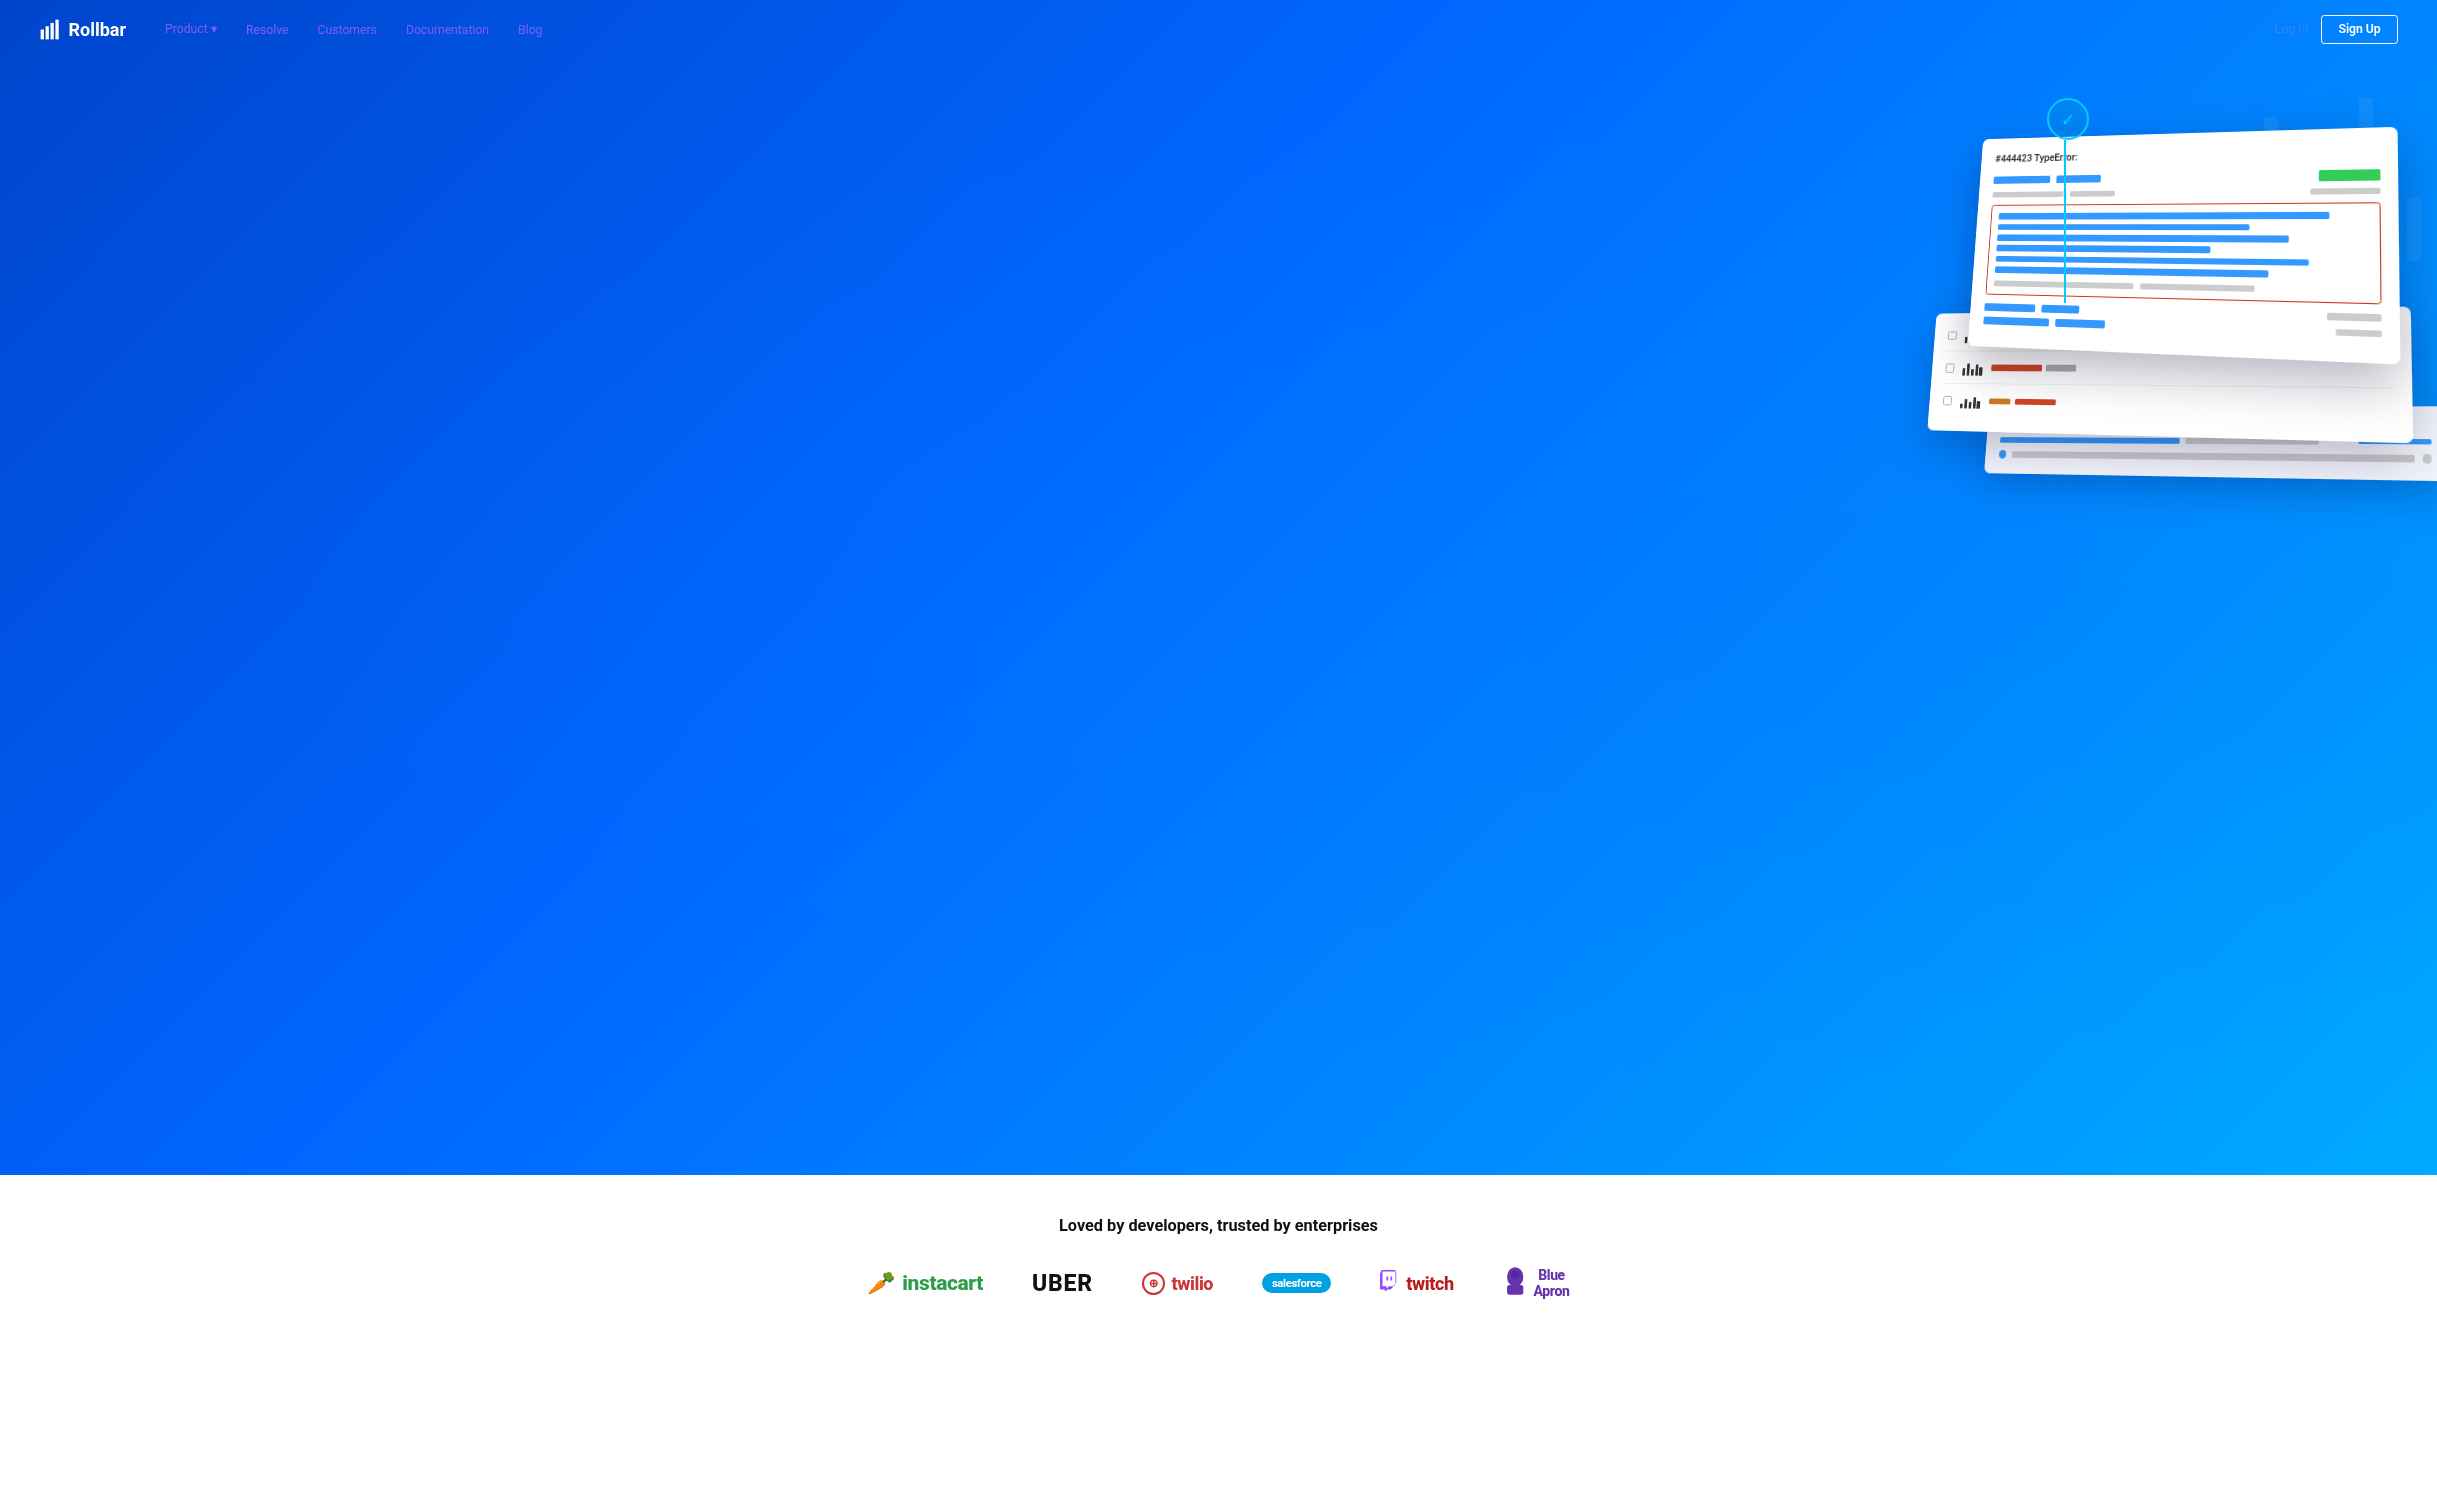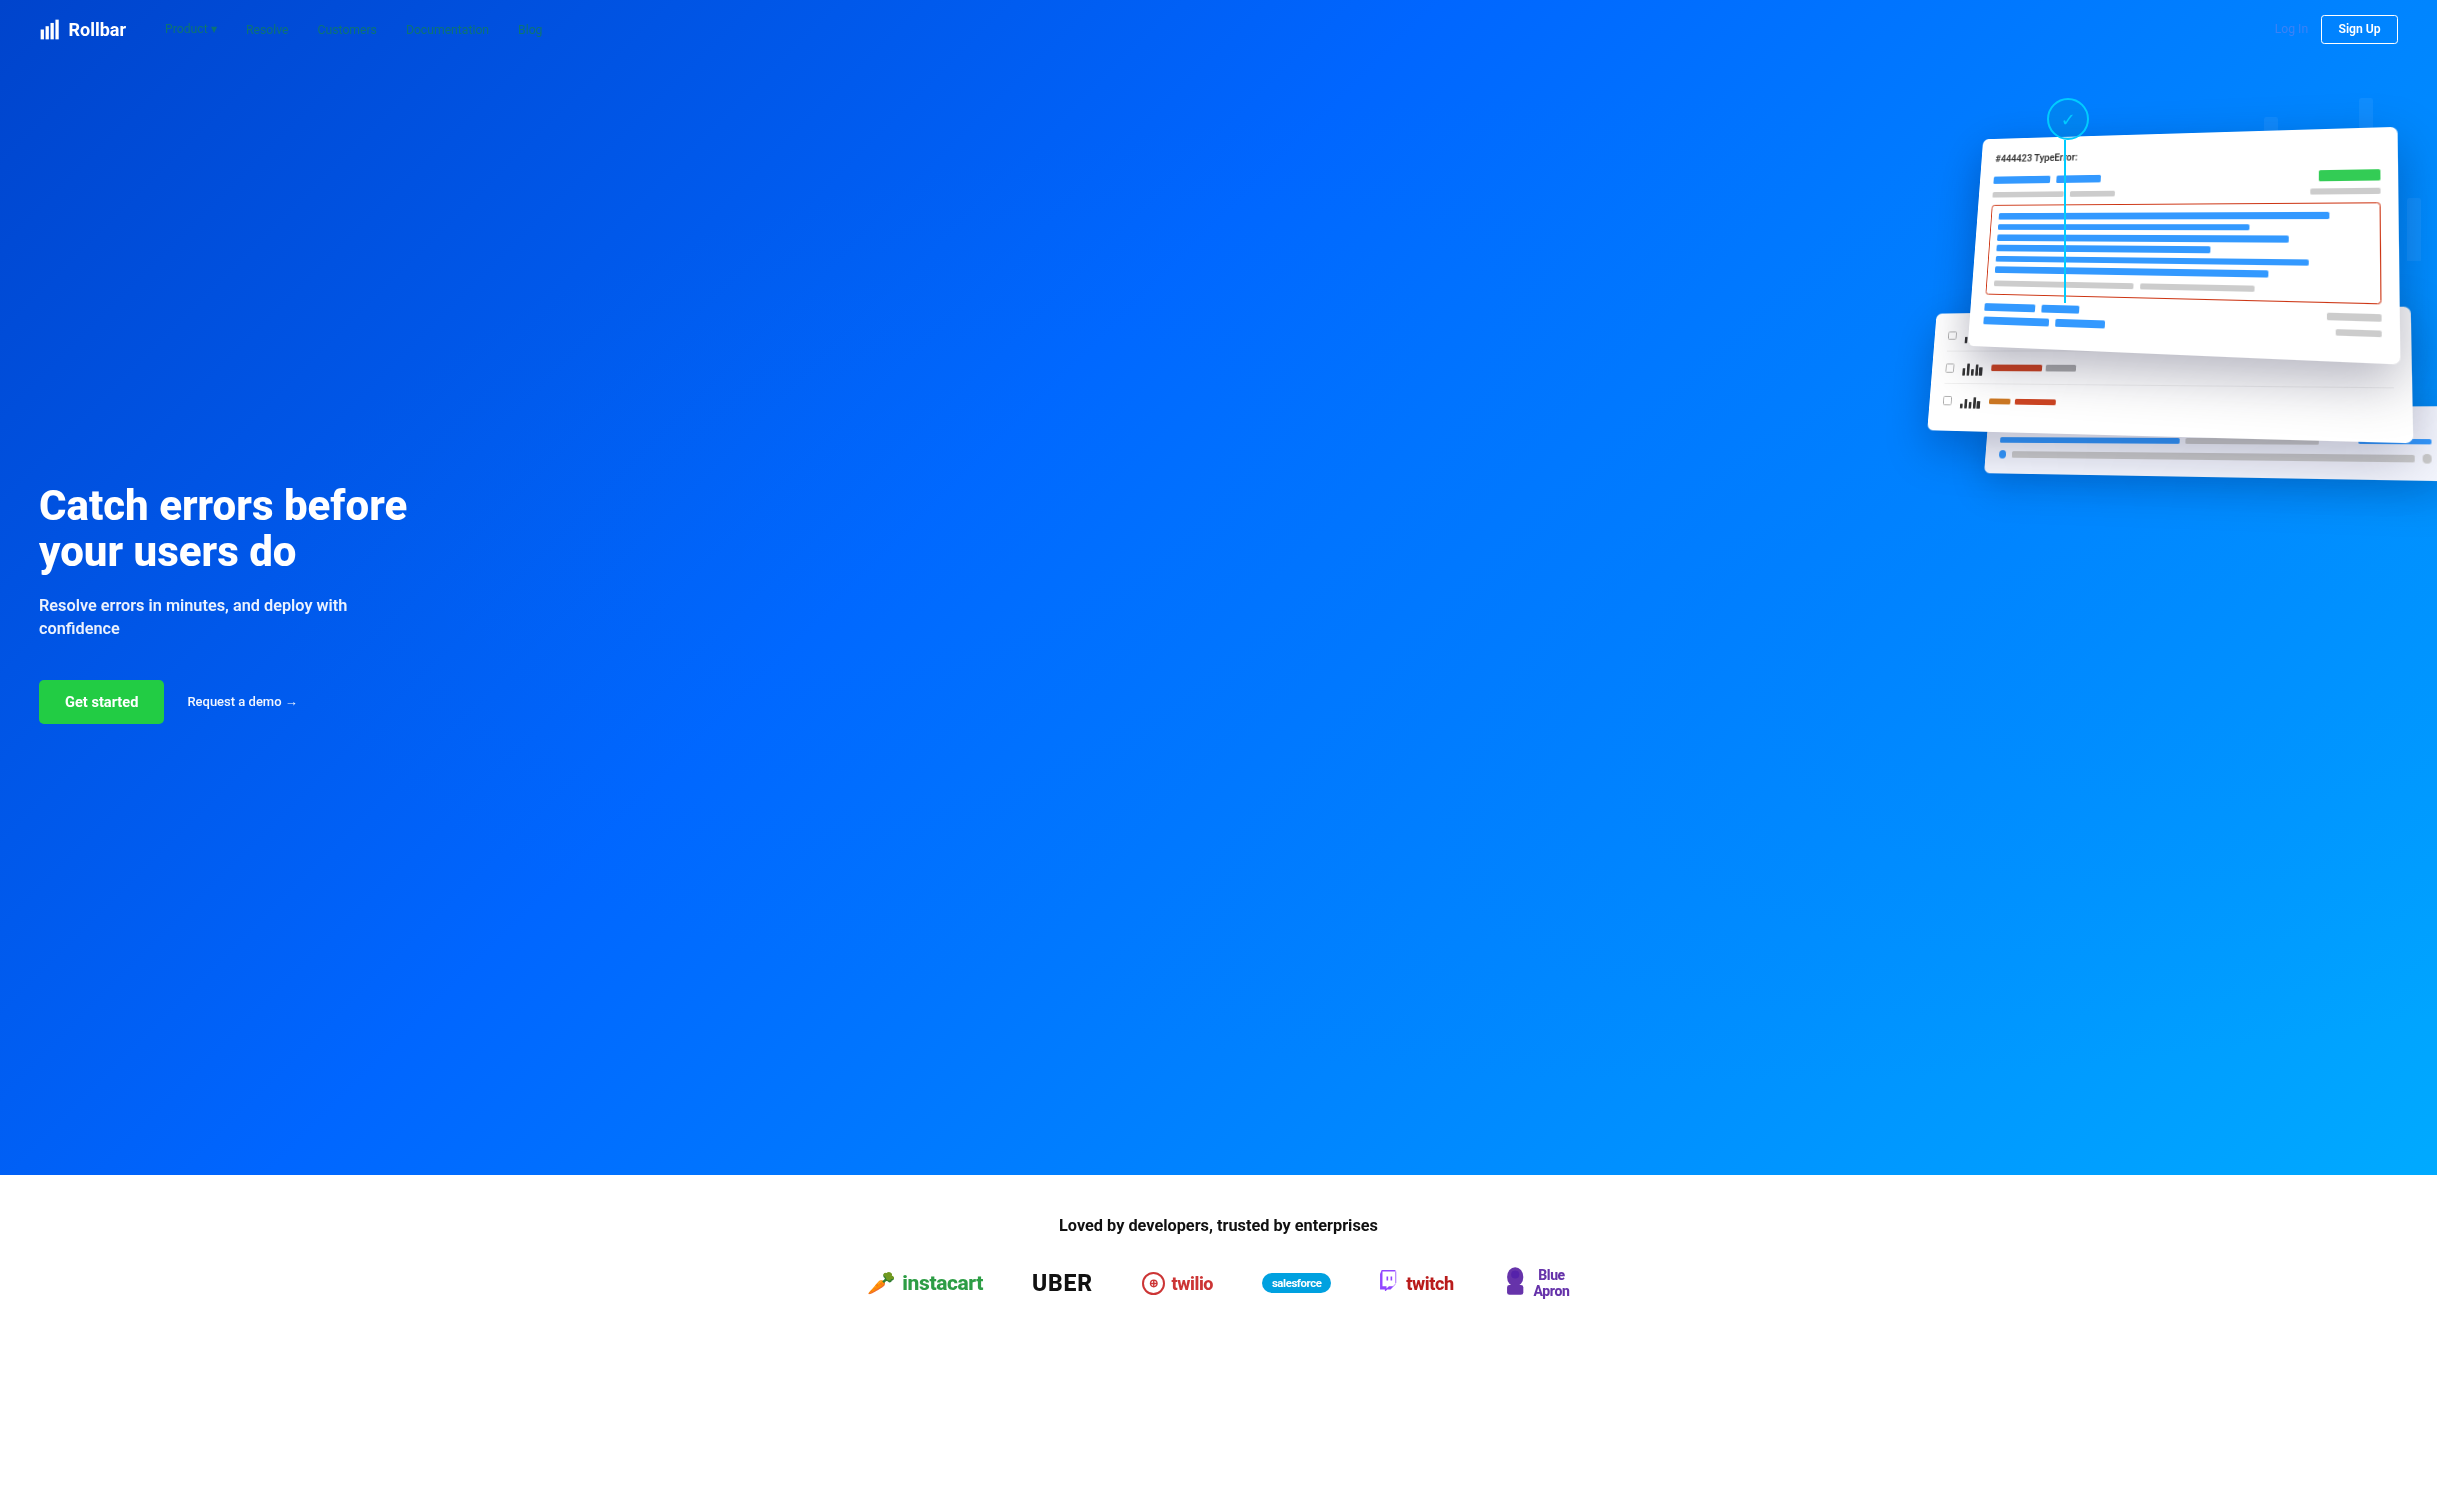--- a/index.html
+++ b/index.html
@@ -30,21 +30,21 @@
       align-items: center;
     }
     .nav-links {
       display: flex;
       align-items: center;
       gap: 29px;
       list-style: none;
       flex: 1;
     }
     .nav-links a {
-      color: #0f766e;
+      color: #8b5cf6;
       text-decoration: none;
       font-size: 12.2px;
       font-weight: 400;
       opacity: 0.95;
     }
     .nav-links .product-link {
       display: flex;
       align-items: center;
       gap: 3.3px;
     }
@@ -390,28 +390,20 @@
       <div class="hero-bg-bar" style="height: 54px;"></div>
       <div class="hero-bg-bar" style="height: 144px;"></div>
       <div class="hero-bg-bar" style="height: 90px;"></div>
       <div class="hero-bg-bar" style="height: 126px;"></div>
       <div class="hero-bg-bar" style="height: 81px;"></div>
       <div class="hero-bg-bar" style="height: 163px;"></div>
       <div class="hero-bg-bar" style="height: 99px;"></div>
       <div class="hero-bg-bar" style="height: 63px;"></div>
     </div>
 
-  <div class="hero-content">
-    <h1 class="hero-title">Catch errors before your users do</h1>
-    <p class="hero-subtitle">Resolve errors in minutes, and deploy with confidence</p>
-    <div class="hero-actions">
-      <a class="btn-get-started" href="#">Get started</a>
-      <a class="btn-demo" href="#">Request a demo →</a>
-    </div>
-  </div>
 
   <div class="hero-illustration">
     <div class="dash-wrapper">
 
       <div class="check-circle">✓</div>
 
       <div class="connector"></div>
 
       <div class="card-main">
         <div class="card-error-title">#444423 TypeError:</div>

